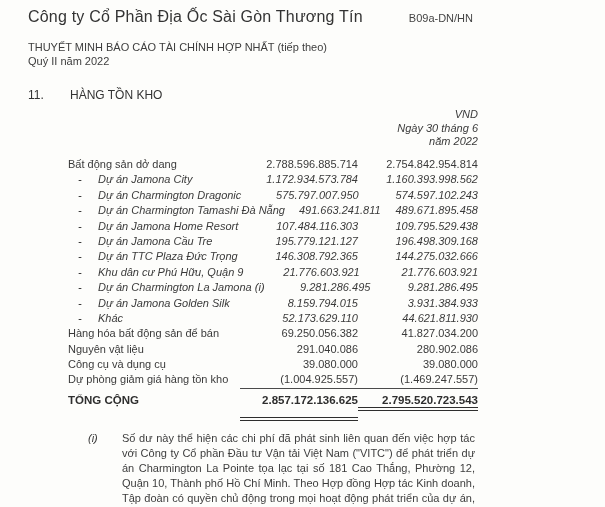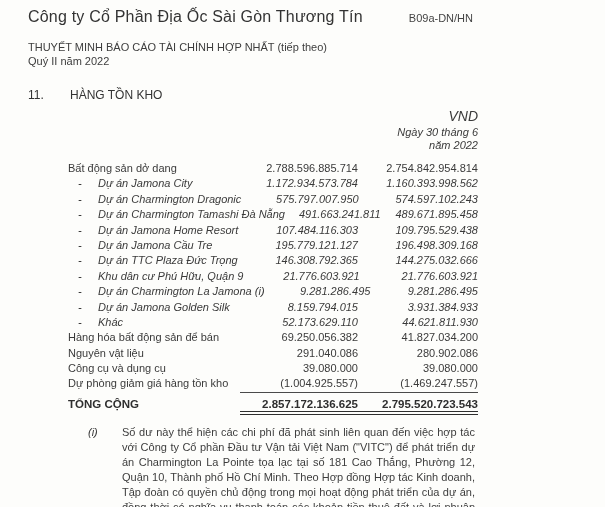--- a/index.html
+++ b/index.html
@@ -19,38 +19,38 @@
   .company { font-size: 16px; color: #333; letter-spacing: 0.2px; }
   .form-code { font-size: 11px; color: #444; }
   .report-title { margin: 15px 0 0 28px; font-size: 11px; color: #3d3d3d; }
   .report-period { margin: 2px 0 0 28px; font-size: 11px; color: #3d3d3d; }
 
   
   .section-heading { margin: 21px 0 0 28px; font-weight: normal; font-size: 12px; color: #333; }
   .sec-num { display: inline-block; width: 42px; }
 
   
-  .currency { margin: 6px 37px 0 0; text-align: right; font-style: italic; font-size: 14px; }
+  .currency { margin: 6px 37px 0 0; text-align: right; font-style: italic; font-size: 11px; }
   .tbl { margin: 0 37px 0 68px; }
   .hdr-row { display: flex; margin-top: 2px; }
   .hdr-row .fill { flex: 1; }
   .colhead { width: 118px; text-align: right; font-style: italic; line-height: 13px; font-size: 11px; }
   .colhead.c2 { width: 120px; }
   .body-rows { margin-top: 9px; }
   .trow { display: flex; align-items: baseline; height: 15.4px; line-height: 15.4px; font-size: 11px; }
   .trow .lbl { flex: 1; white-space: nowrap; }
   .trow .n1 { width: 118px; text-align: right; }
   .trow .n2 { width: 120px; text-align: right; }
   .r-sub .lbl { font-style: italic; padding-left: 10px; }
   .r-sub .dash::before { content: "-"; display: inline-block; width: 20px; }
   .r-sub .n1, .r-sub .n2 { font-style: italic; }
   .r-last .n1, .r-last .n2 { border-bottom: 1px solid #4a4a4a; }
   .total-row { display: flex; align-items: baseline; margin-top: 6px; font-weight: bold; font-size: 11.5px; color: #2e2e2e; justify-content: center; }
   .total-row .lbl { flex: 1; }
-  .total-row .n1 { width: 118px; text-align: right; border-bottom: 4px double #2e2e2e; padding-bottom: 1px; }
+  .total-row .n1 { width: 118px; text-align: right; border-bottom: 4px double #2e2e2e; padding-bottom: 11px; }
   .total-row .n2 { width: 120px; text-align: right; border-bottom: 4px double #2e2e2e; padding-bottom: 1px; }
 
   
   .footnote { display: flex; margin: 10px 40px 0 88px; }
   .fn-marker { width: 34px; font-style: italic; line-height: 15px; font-size: 11px; }
   .fn-text { flex: 1; text-align: justify; line-height: 15px; font-size: 11px; color: #3d3d3d; }
 </style>
 </head>
 <body>
 

